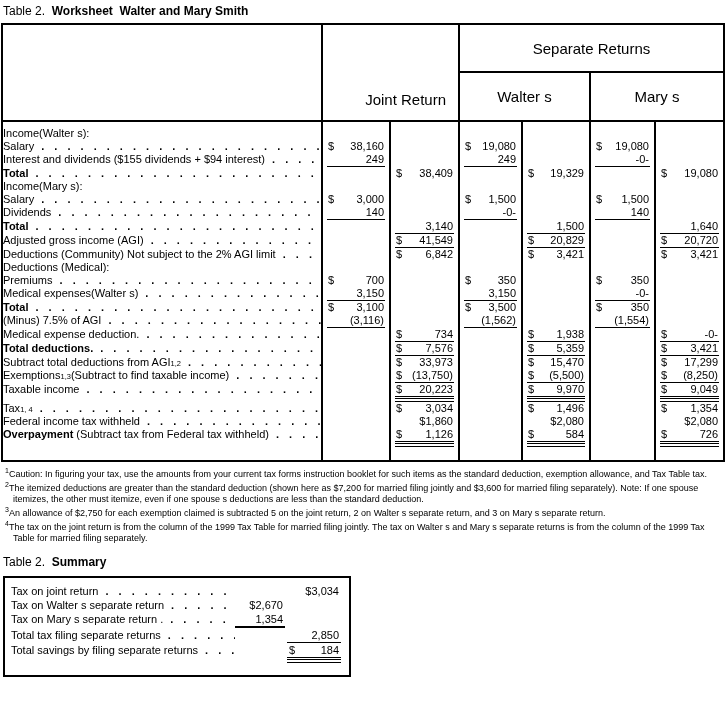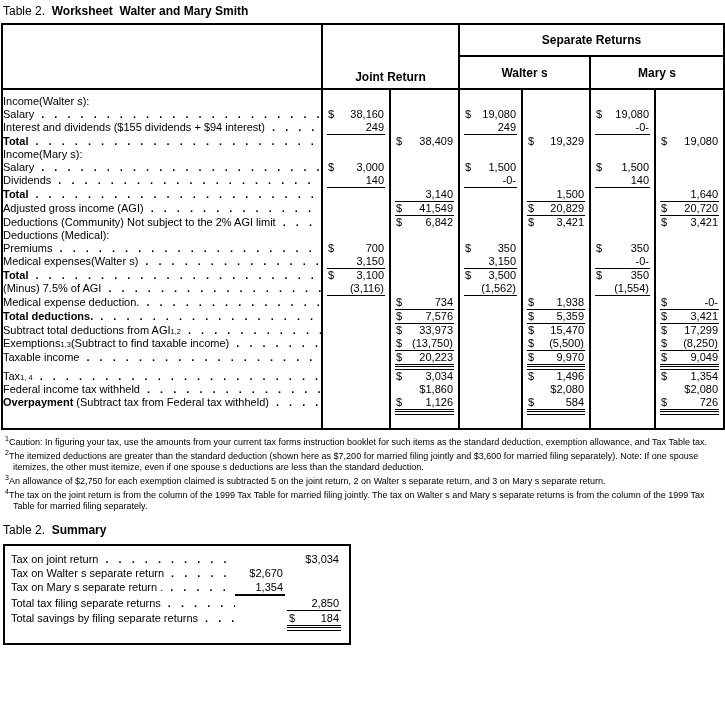--- a/index.html
+++ b/index.html
@@ -4,22 +4,22 @@
 <style>
   html,body{margin:0;padding:0;background:#fff;}
   body{width:725px;height:715px;color:#000;font-family:"Liberation Sans",sans-serif;overflow:hidden;}
   .page{padding:2px 1px 0 1px;}
 
   .tbl-title{font-size:12px;line-height:17px;padding:1px 0 3px 2px;white-space:pre;}
   .tbl-title .pre{font-weight:400;}
   .tbl-title .main{font-weight:700;}
 
   table.ws{border-collapse:collapse;table-layout:fixed;width:723px;border:2px solid #000;}
-  table.ws th{font-size:12px;font-weight:700;padding:4px;}
-  th.h-joint{vertical-align:bottom;text-align:center;padding-bottom:6px;border-left:2px solid #000;border-bottom:2px solid #000;border-radius:12px;}
+  table.ws th{font-size:15px;font-weight:400;padding:12px;}
+  th.h-joint{vertical-align:bottom;text-align:right;padding-bottom:6px;border-left:2px solid #000;border-bottom:2px solid #000;border-radius:12px;}
   th.h-sep{height:22px;text-align:center;vertical-align:middle;border-left:2px solid #000;border-bottom:2px solid #000;}
   th.h-sub{height:23px;text-align:center;vertical-align:middle;border-left:2px solid #000;border-bottom:2px solid #000;}
   th.h-stub{border-bottom:2px solid #000;}
 
   table.ws td{vertical-align:top;font-size:11px;line-height:13px;padding:0;}
   td.stub{padding-left:6px;padding-right:10px;}
   td.vc{border-left:2px solid #000;}
   tr.wsr:first-child td{padding-top:5px;}
   tr.wsr:last-child td{padding-bottom:13px;}
   td.sp1{padding-top:6px;}

